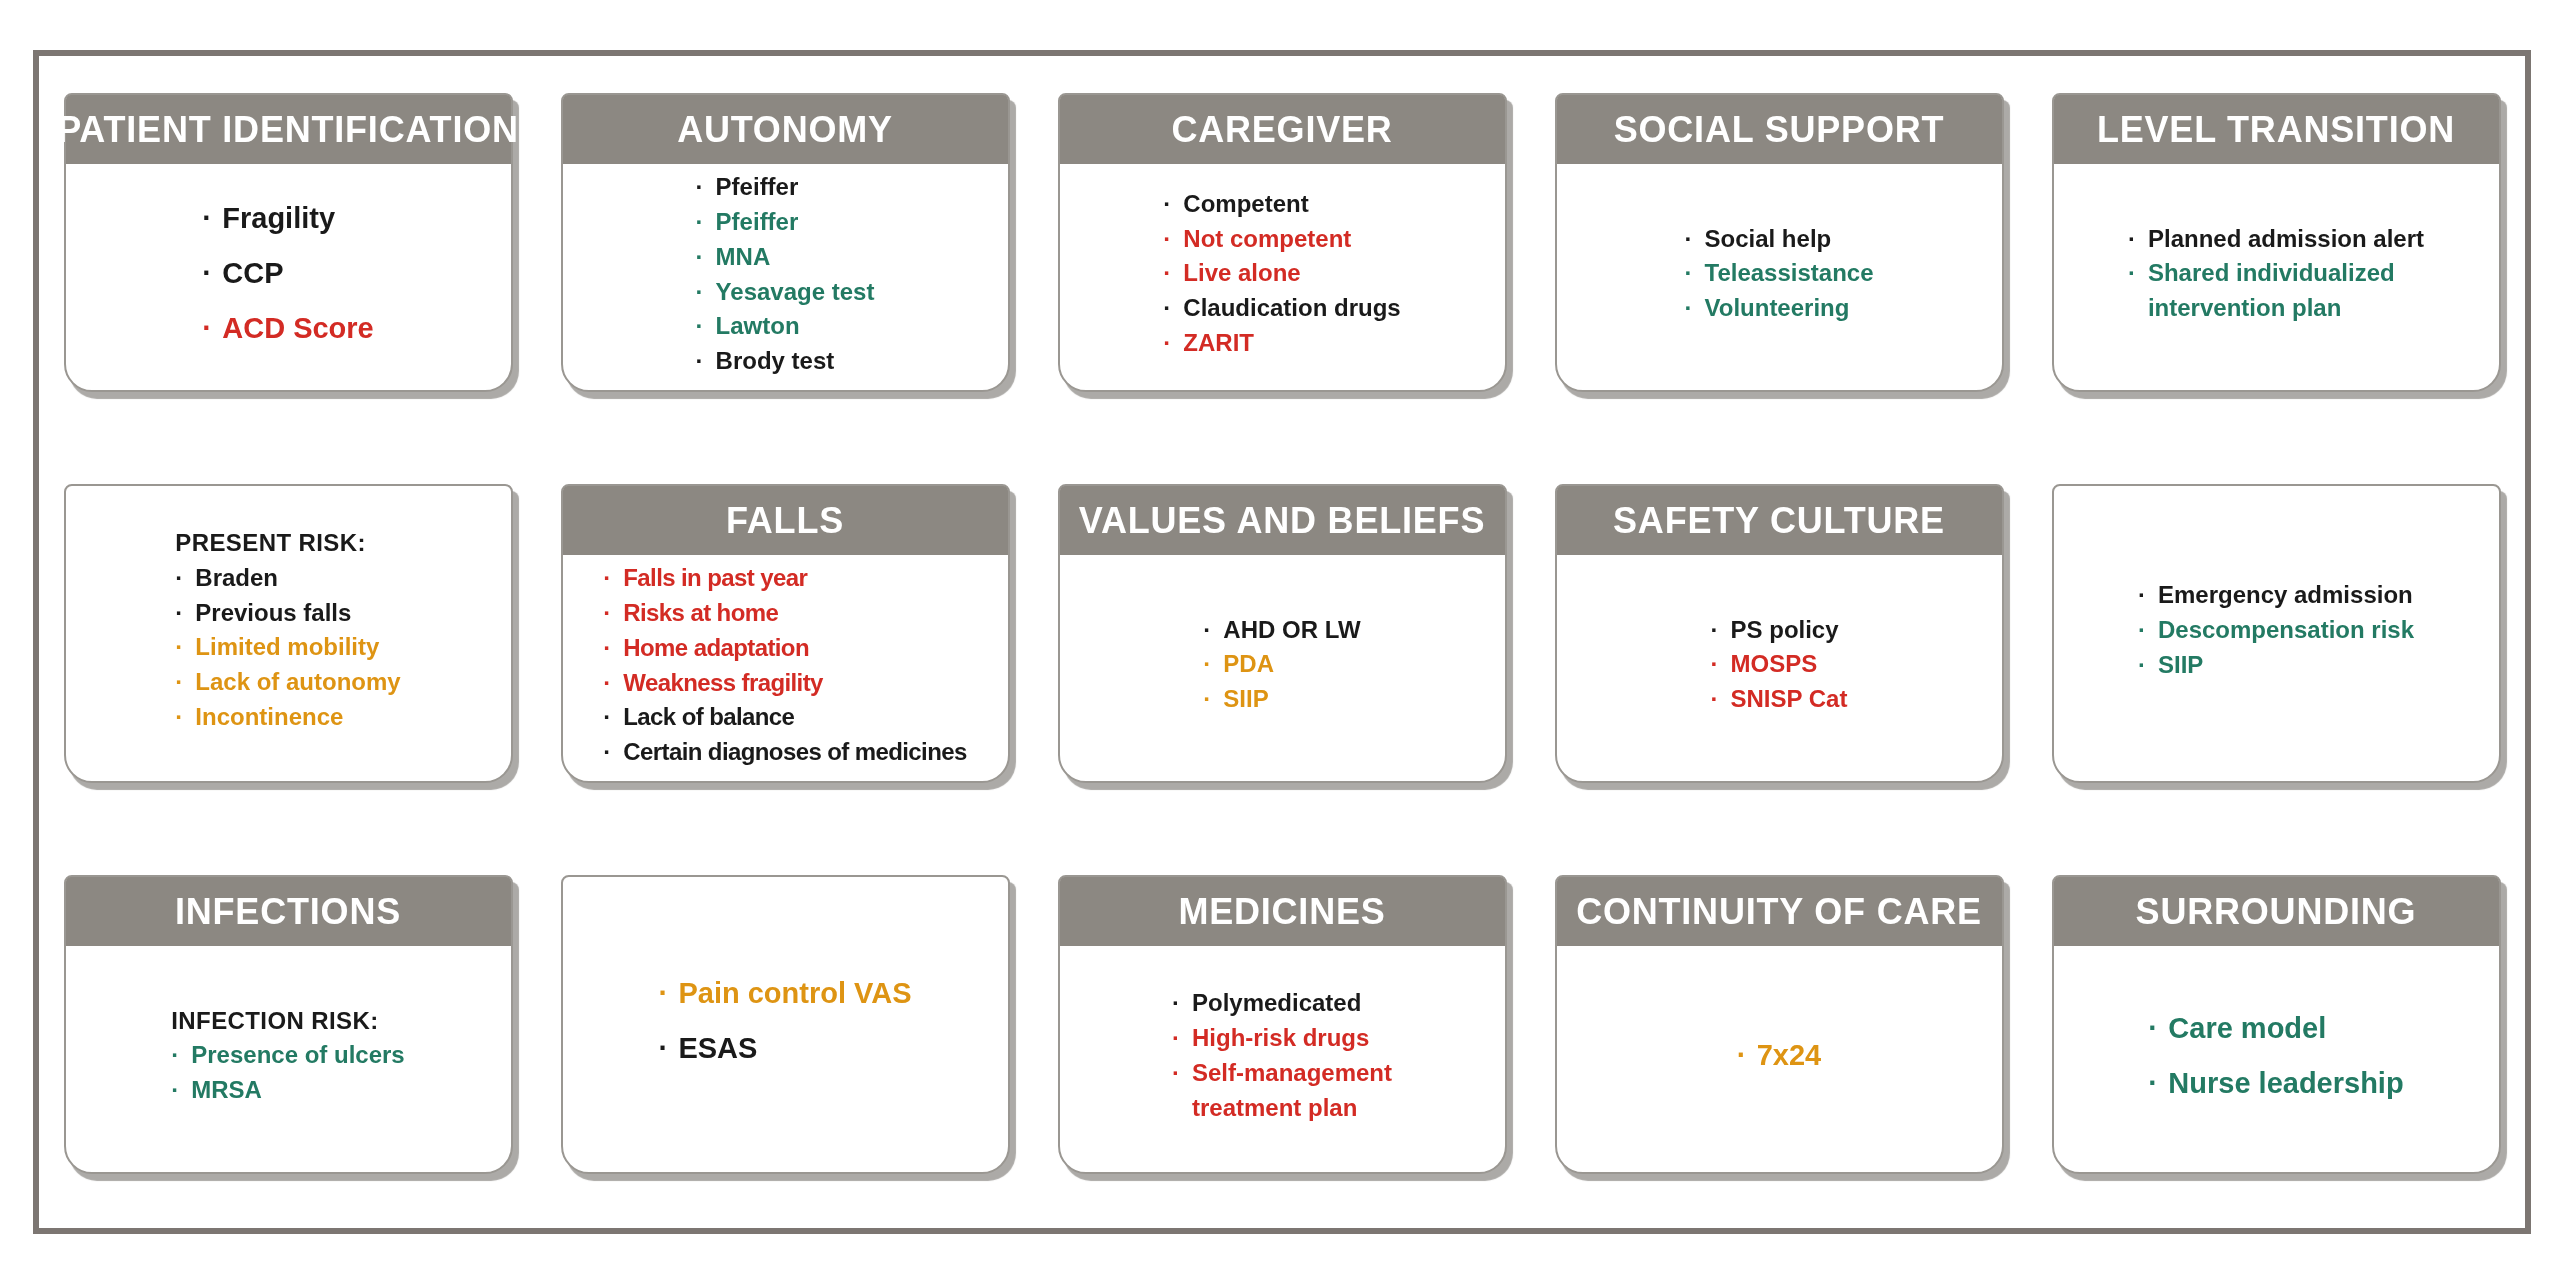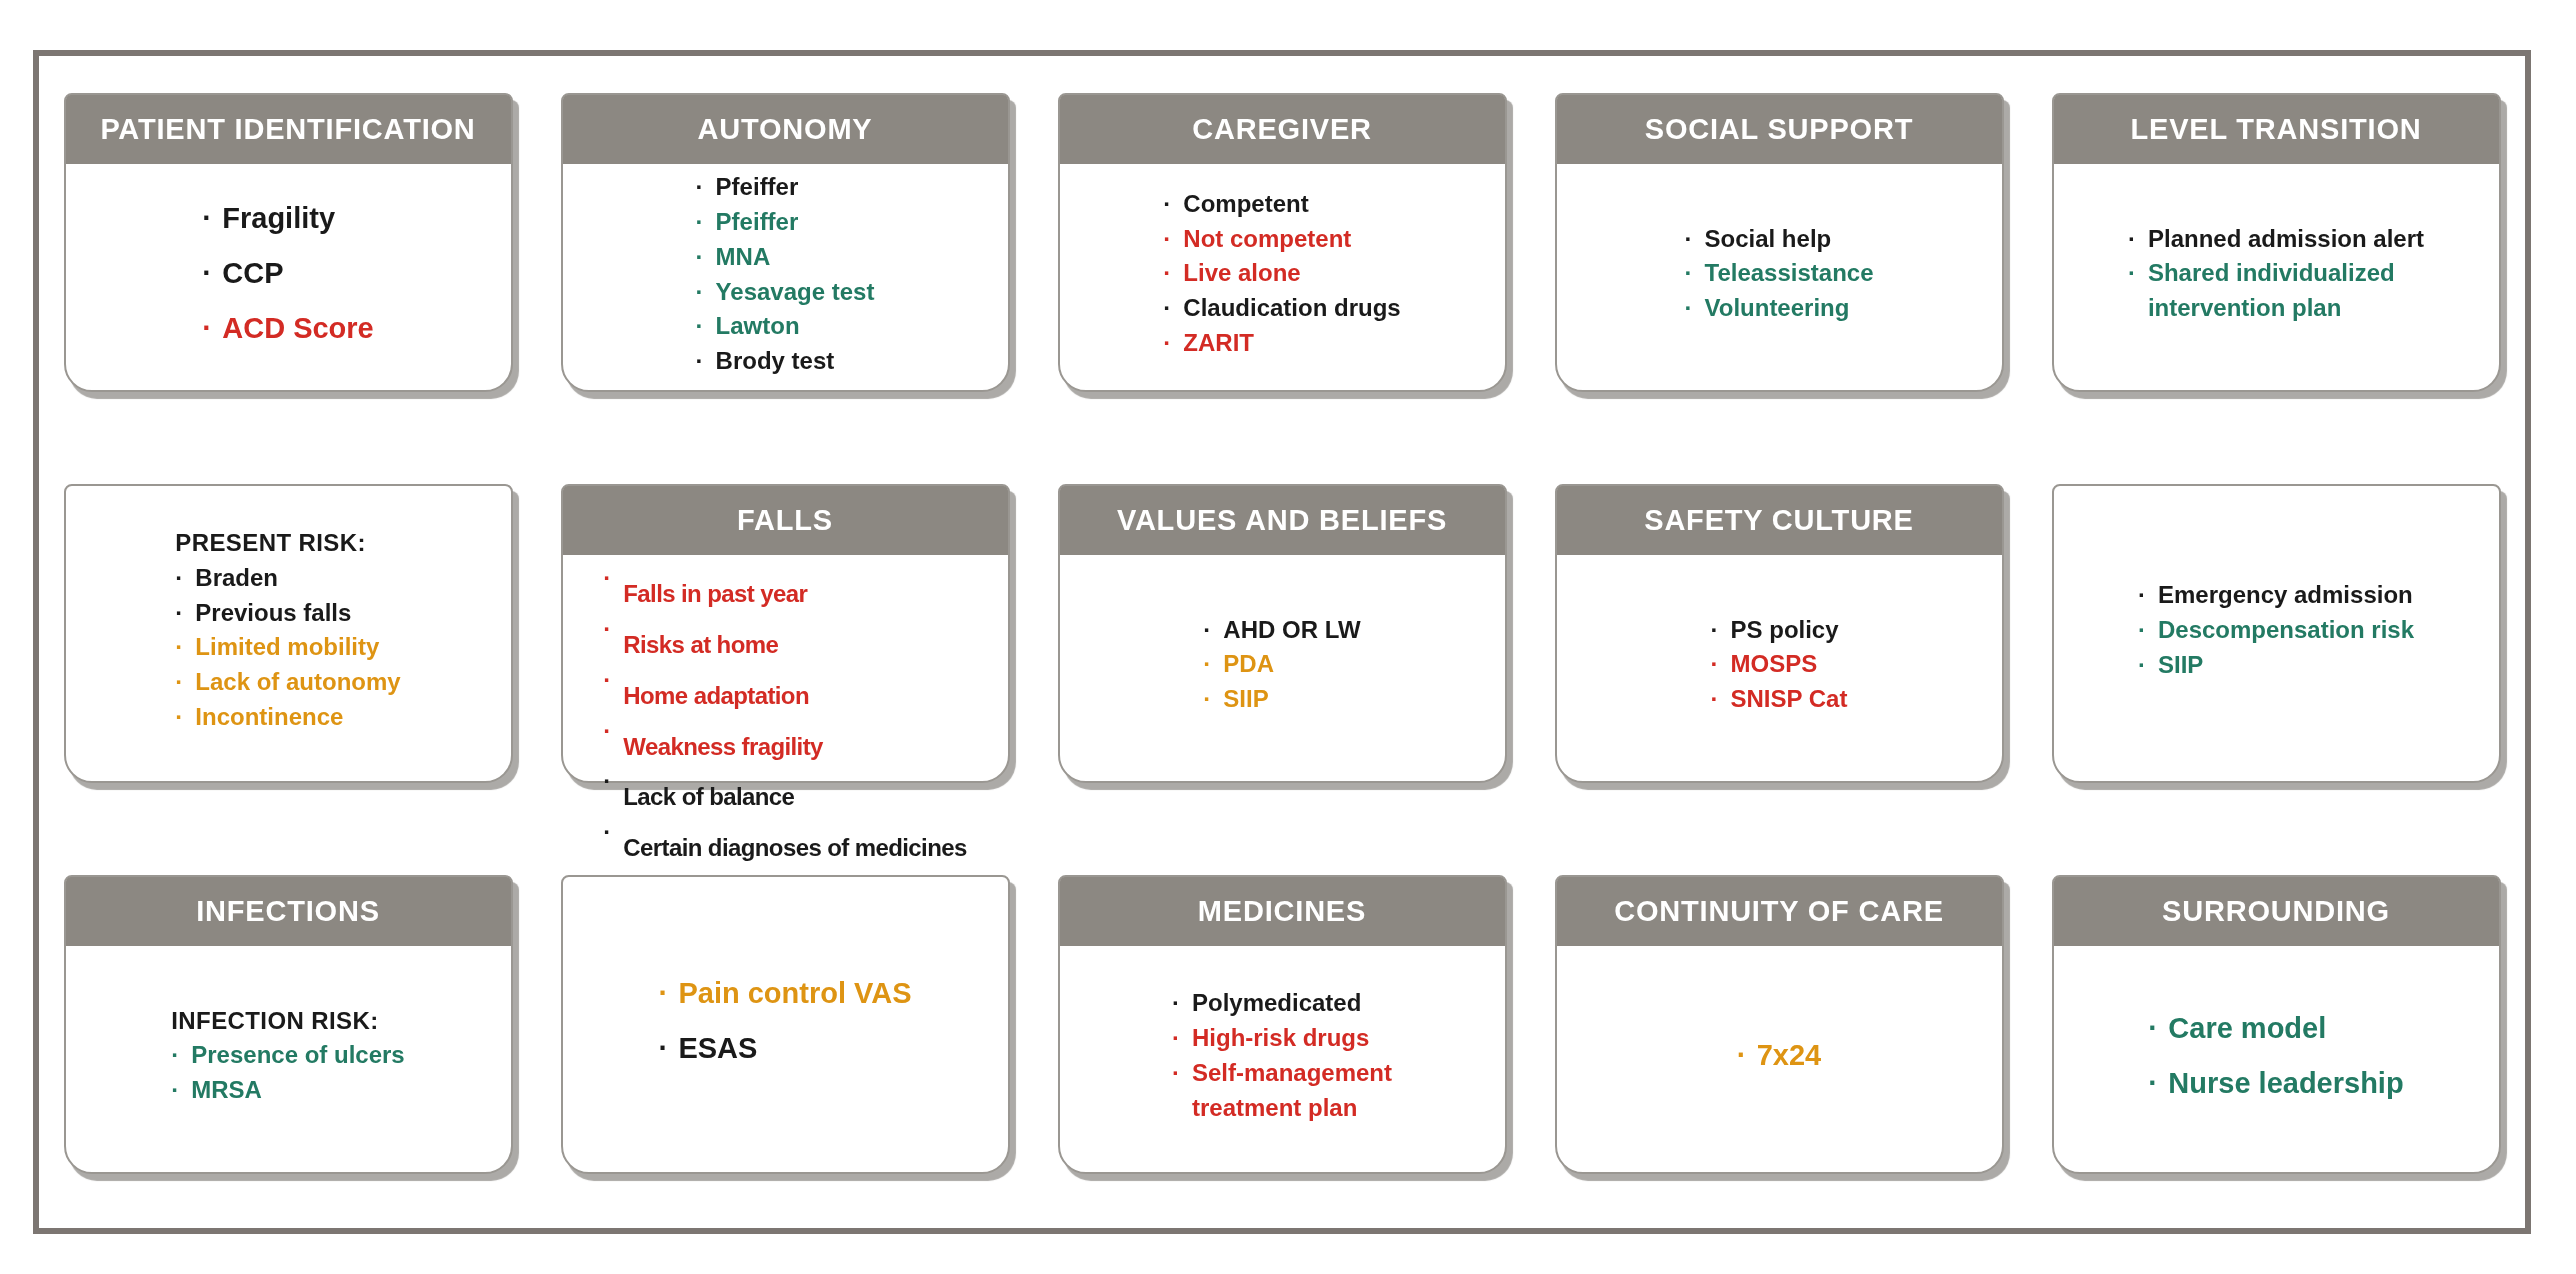--- a/index.html
+++ b/index.html
@@ -47,21 +47,21 @@
     flex: 0 0 69px;
     background: var(--header_bg, #8C8882);
     border-radius: 4.7px 4.7px 0 0;
     display: flex;
     align-items: center;
     justify-content: center;
   }
   .card-title {
     color: var(--header_text, #ffffff);
     font-weight: bold;
-    font-size: 29px;
+    font-size: 36px;
     letter-spacing: 0.8px;
     white-space: nowrap;
   }
   .card-body {
     flex: 1;
     display: flex;
     align-items: center;
     justify-content: center;
     padding: 6.2px 18.7px 12.5px 18.7px;
     box-sizing: border-box;
@@ -83,21 +83,21 @@
     line-height: 1.9;
   }
   .bullet {
     flex: 0 0 20px;
     width: 20px;
     text-align: left;
   }
   .item-text {
     white-space: pre-line;
   }
-  .card[data-name="card-falls"] .item-text { letter-spacing: -0.6px; margin-top: 16px; }
+  .card[data-name="card-falls"] .item-text { letter-spacing: -0.6px; }
   .c-black  { color: var(--black,  #1A1A1A); }
   .c-teal   { color: var(--teal,   #237A63); }
   .c-red    { color: var(--red,    #D32B24); }
   .c-orange { color: var(--orange, #DE9413); }
 </style>
 </head>
 <body>
 
 <div class="frame" data-name="diagram-frame">
   <div class="grid" id="grid" data-name="cards-grid">

